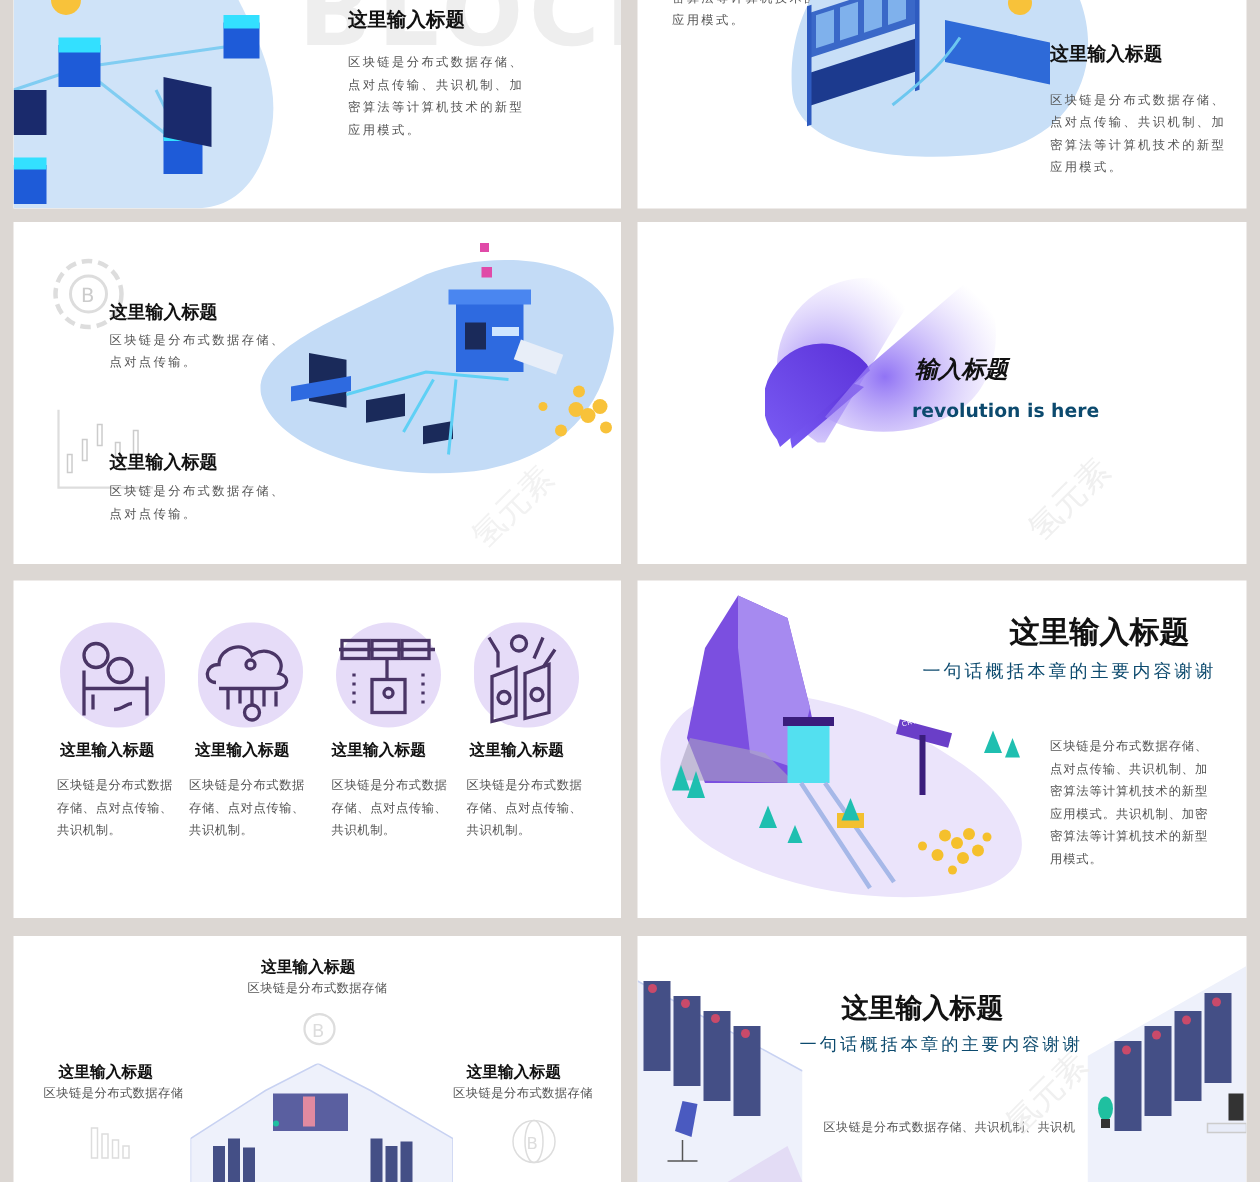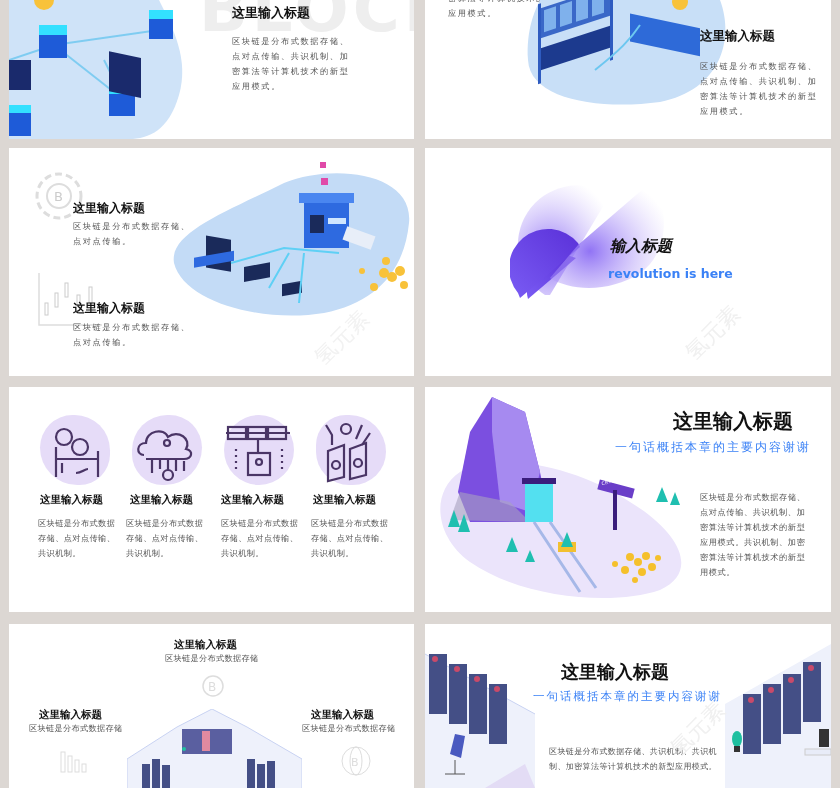--- a/index.html
+++ b/index.html
@@ -9,21 +9,21 @@
   .s2{left:425px;top:0;width:406px;height:139px;}
   .s3{left:9px;top:148px;width:405px;height:228px;}
   .s4{left:425px;top:148px;width:406px;height:228px;text-align:right;}
   .s5{left:9px;top:387px;width:405px;height:225px;}
   .s6{left:425px;top:387px;width:406px;height:225px;}
   .s7{left:9px;top:624px;width:405px;height:164px;}
   .s8{left:425px;top:624px;width:406px;height:164px;}
   .abs{position:absolute;}
   .h{font-weight:bold;color:#111;font-family:"DejaVu Sans",sans-serif;white-space:nowrap;}
   .p{color:#555;font-family:"DejaVu Serif",serif;font-size:8.2px;line-height:15px;letter-spacing:1.6px;}
-  .teal{color:#3b82f6;}
+  .teal{color:#0c4a6e;}
   .wm{color:#eee;font-family:"DejaVu Sans",sans-serif;font-weight:bold;}
 </style>
 </head>
 <body>
 
 <div class="slide s1">
   <div class="abs wm" style="left:190px;top:-28px;font-size:64px;letter-spacing:4px;">BLOCK</div>
   <svg class="abs" style="left:0;top:0" width="185" height="139">
     <path d="M0 0 L150 0 C165 30 180 60 170 95 C160 130 140 139 120 139 L0 139 Z" fill="#cfe3f8"></path>
     <g stroke="#6cc7f0" stroke-width="2" opacity="0.8">
@@ -347,16 +347,15 @@
       </g>
     <ellipse cx="12" cy="105" rx="5" ry="8" fill="#1fc0a0"></ellipse>
       <rect x="9" y="112" width="6" height="6" fill="#333"></rect>
     <rect x="80" y="115" width="26" height="6" fill="#e8ecf8" stroke="#ccc"></rect>
     <rect x="94" y="95" width="10" height="18" fill="#333"></rect>
   </svg>
   <div class="abs h" style="left:136px;top:36px;font-size:18px;">这里输入标题</div>
   <div class="abs teal" style="left:108px;top:65px;font-size:11.5px;letter-spacing:2px;font-family:'DejaVu Serif',serif;">一句话概括本章的主要内容谢谢</div>
   <div class="abs p" style="left:117px;top:120px;font-size:8px;letter-spacing:0.4px;text-align:center;width:182px;">
     <div>区块链是分布式数据存储、共识机制、共识机</div>
-    <div>制、加密算法等计算机技术的新型应用模式。</div>
   </div>
   <div class="abs" style="left:240px;top:90px;font-size:22px;color:#f0f0f0;transform:rotate(-45deg);">氢元素</div>
 </div>
 
 </body></html>

